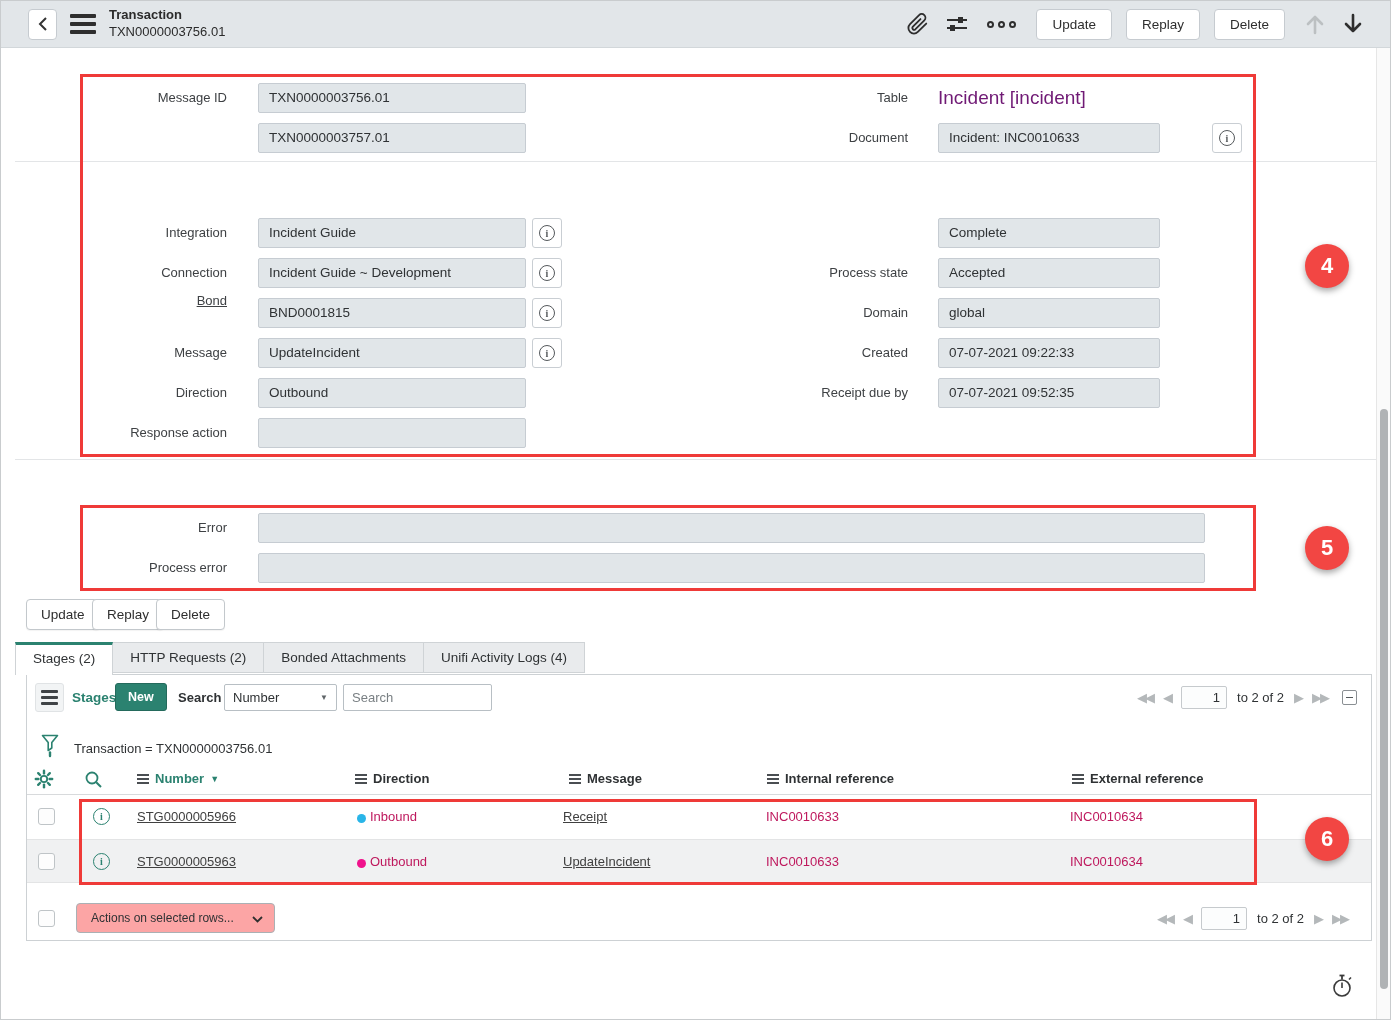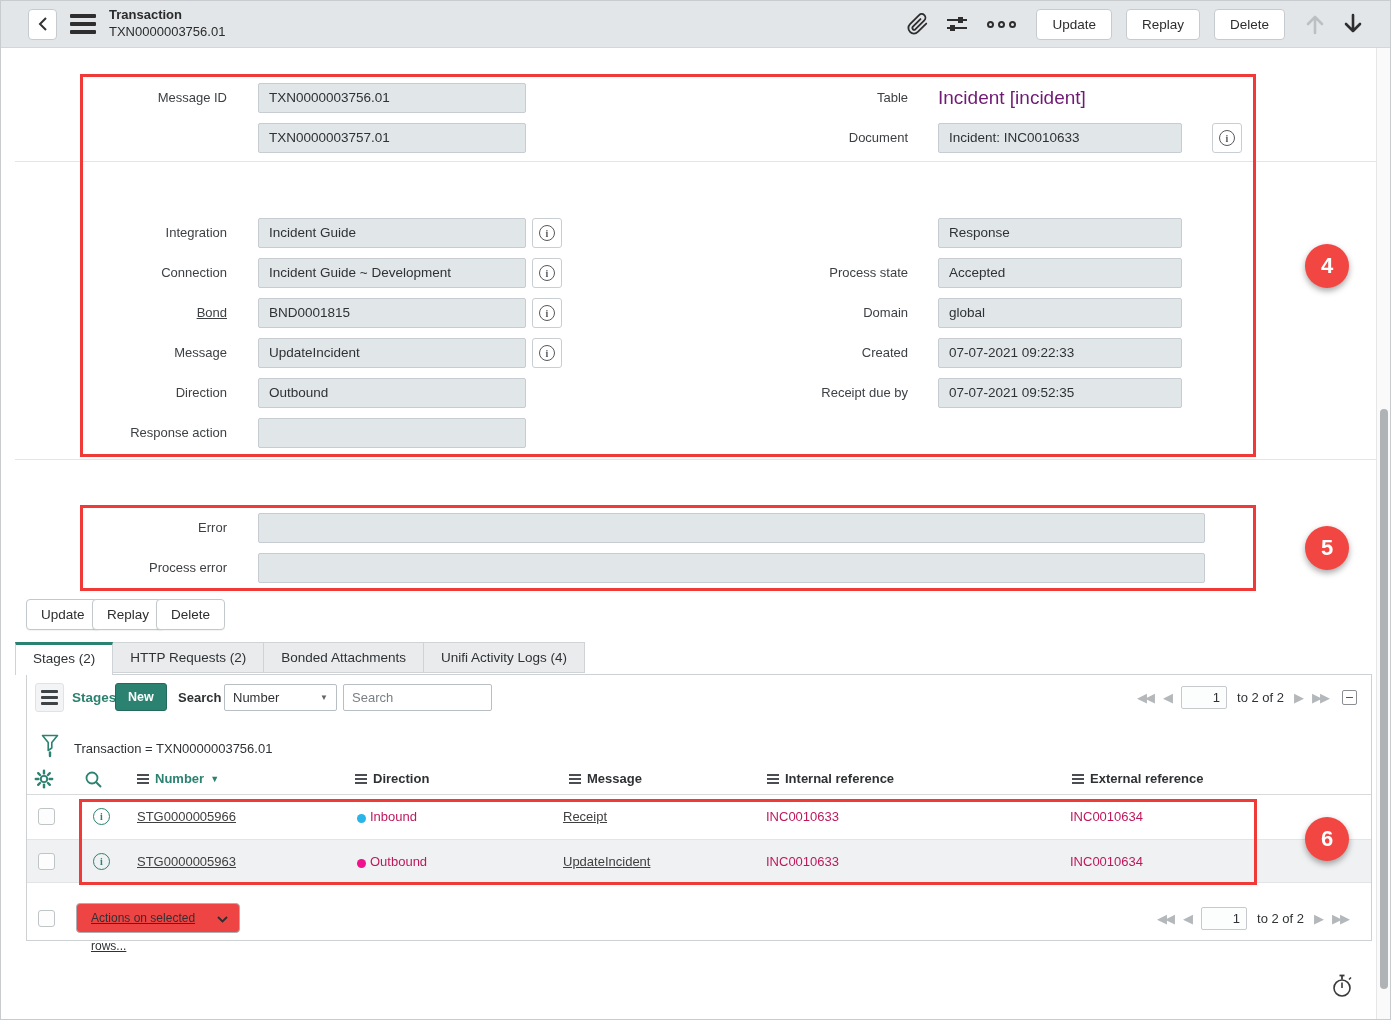--- a/index.html
+++ b/index.html
@@ -20,21 +20,21 @@
   .more-dots { display:flex; gap:4px; margin-left:18px; }
   .more-dots i { width:7px; height:7px; border:2px solid #2e2e2e; border-radius:50%; }
   .tb-btn { margin-left:14px; height:31px; padding:0 15px; background:#fff; border:1px solid #c6cbd0; border-radius:4px; font-size:13.5px; color:#2e2e2e; font-family:inherit; cursor:pointer; }
 
   
   .lab { position:absolute; font-size:13px; color:#3e4144; line-height:30px; text-align:right; white-space:nowrap; }
   .lab-l { left:0; width:226px; }
   .lab-r { left:681px; width:226px; }
   .fld { position:absolute; height:30px; background:#e1e6e9; border:1px solid #c6ccd2; border-radius:2px; font-size:13.5px; color:#2f3234; line-height:28px; padding:0 10px; white-space:nowrap; overflow:hidden; }
   .fld-l { left:257px; width:268px; }
-  .fld-r { left:937px; width:244px; }
+  .fld-r { left:937px; width:222px; }
   .fld-e { left:257px; width:947px; }
   .plainval { position:absolute; left:937px; font-size:19px; color:#701a75; line-height:30px; }
   .ibtn { position:absolute; width:30px; height:30px; background:#fff; border:1px solid #c9ced3; border-radius:3px; display:flex; align-items:center; justify-content:center; cursor:pointer; }
   .ibtn-l { left:531px; }
   .ibtn-r { left:1211px; }
   .circle-i { display:inline-flex; align-items:center; justify-content:center; width:16px; height:16px; border:1.5px solid #55595c; border-radius:50%; color:#55595c; font-size:10px; font-weight:bold; font-family:"Liberation Serif",serif; }
   .divider { position:absolute; left:14px; width:1363px; height:1px; background:#e3e5e7; }
 
   .form-btn { position:absolute; height:31px; padding:0 14px; background:#fff; border:1px solid #c3c8cc; border-radius:4px; font-size:13.5px; color:#2e2e2e; font-family:inherit; cursor:pointer; box-shadow:0 1px 1px rgba(0,0,0,0.05); }
 
@@ -73,21 +73,21 @@
   .lrow { position:absolute; left:0; width:100%; height:44px; }
   .lrow.alt { background:#f0f1f2; border-top:1px solid #e3e4e5; border-bottom:1px solid #e3e4e5; }
   .cbx { position:absolute; width:17px; height:17px; background:#fdfdfd; border:1px solid #bfc4c7; border-radius:3px; cursor:pointer; }
   .row-info { position:absolute; left:66px; top:13px; display:inline-flex; align-items:center; justify-content:center; width:17px; height:17px; border:1.5px solid #2b8270; border-radius:50%; color:#2b8270; font-size:10px; font-weight:bold; font-family:"Liberation Serif",serif; cursor:pointer; }
   .cell { position:absolute; top:14px; font-size:13px; color:#be185d; white-space:nowrap; }
   .cell-link { text-decoration:underline; color:#404040; cursor:pointer; }
   .dot { position:absolute; top:19px; width:9px; height:9px; border-radius:50%; }
   .dot-inbound { background:#29b5e8; }
   .dot-outbound { background:#f0128c; }
 
-  .actions-select { position:absolute; left:49px; top:228px; width:164px; height:30px; background:#ef4444; border:1px solid #aab0b4; border-radius:4px; font-size:12px; color:#2f3234; line-height:28px; padding:0 14px; cursor:pointer;text-decoration:underline; }
+  .actions-select { position:absolute; left:49px; top:228px; width:199px; height:30px; background:#fca5a5; border:1px solid #aab0b4; border-radius:4px; font-size:12px; color:#2f3234; line-height:28px; padding:0 14px; cursor:pointer; }
   .actions-select svg { position:absolute; right:11px; top:12px; }
 
   
   .timer-icon { position:absolute; left:1329px; top:972px; cursor:pointer; }
   .scroll-track { position:absolute; right:0; top:47px; width:14px; height:973px; background:#fafafa; border-left:1px solid #e6e6e6; }
   .scroll-thumb { position:absolute; left:3px; top:361px; width:8px; height:580px; background:#b0b3b5; border-radius:4px; cursor:pointer; }
 
   
   .ann { position:absolute; pointer-events:none; z-index:20; }
   .ann-rect { border:3px solid #ef3a38; }
@@ -166,39 +166,39 @@
   <div class="ibtn ibtn-l" style="top:217px;">
       <span class="circle-i">i</span>
     </div>
 
   <div class="lab lab-l" style="top:257px;">Connection</div>
   <div class="fld fld-l" style="top:257px;">Incident Guide ~ Development</div>
   <div class="ibtn ibtn-l" style="top:257px;">
       <span class="circle-i">i</span>
     </div>
 
-  <div class="lab lab-l" style="top:297px;text-decoration:underline;">Bond</div>
+  <div class="lab lab-l" style="top:285px;text-decoration:underline;">Bond</div>
   <div class="fld fld-l" style="top:297px;">BND0001815</div>
   <div class="ibtn ibtn-l" style="top:297px;">
       <span class="circle-i">i</span>
     </div>
 
   <div class="lab lab-l" style="top:337px;">Message</div>
   <div class="fld fld-l" style="top:337px;">UpdateIncident</div>
   <div class="ibtn ibtn-l" style="top:337px;">
       <span class="circle-i">i</span>
     </div>
 
   <div class="lab lab-l" style="top:377px;">Direction</div>
   <div class="fld fld-l" style="top:377px;">Outbound</div>
 
   <div class="lab lab-l" style="top:417px;">Response action</div>
   <div class="fld fld-l" style="top:417px;"></div>
 
-  <div class="fld fld-r" style="top:217px;">Response</div>
+  <div class="fld fld-r" style="top:217px;">Complete</div>
   <div class="lab lab-r" style="top:257px;">Process state</div>
   <div class="fld fld-r" style="top:257px;">Accepted</div>
   <div class="lab lab-r" style="top:297px;">Domain</div>
   <div class="fld fld-r" style="top:297px;">global</div>
   <div class="lab lab-r" style="top:337px;">Created</div>
   <div class="fld fld-r" style="top:337px;">07-07-2021 09:22:33</div>
   <div class="lab lab-r" style="top:377px;">Receipt due by</div>
   <div class="fld fld-r" style="top:377px;">07-07-2021 09:52:35</div>
 
   <div class="divider" style="top:458px;"></div>

